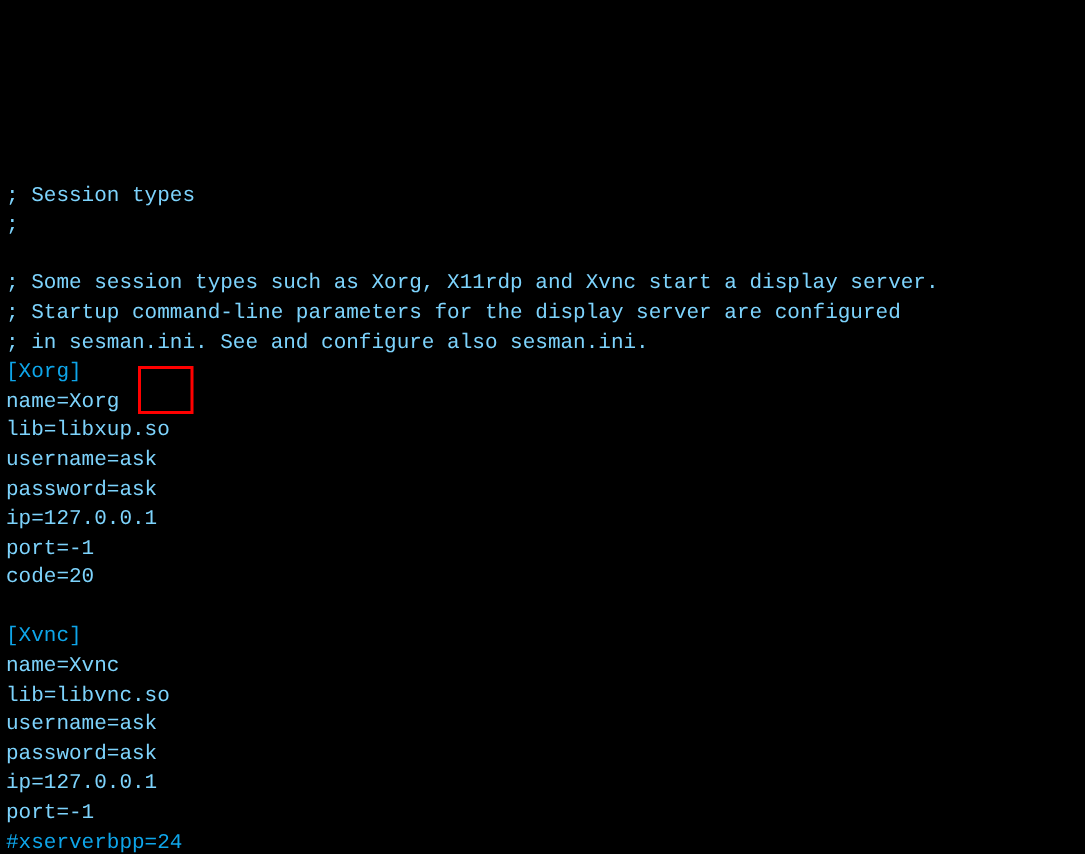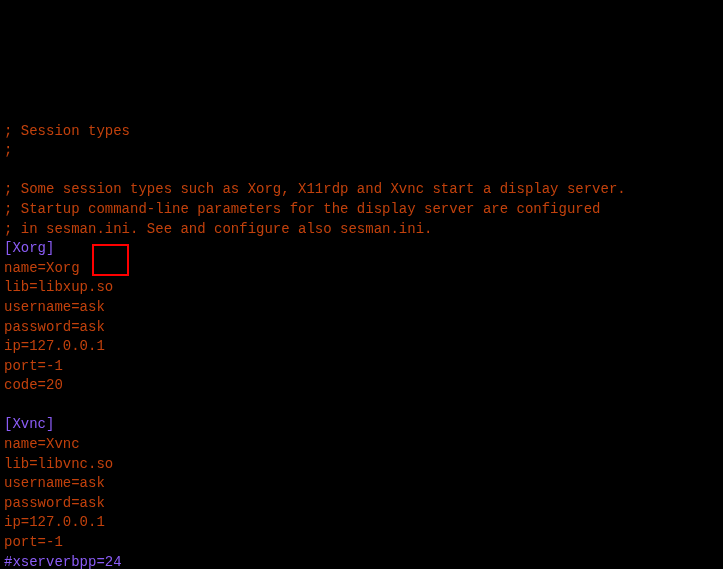--- a/index.html
+++ b/index.html
@@ -16,24 +16,24 @@
       padding: 4px;
       width: 723px;
       height: 569px;
       overflow: hidden;
       white-space: pre;
     }
     .line {
       display: block;
     }
     .white {
-      color: #c2410c;
+      color: #7dd3fc;
     }
     .teal {
-      color: #8b5cf6;
+      color: #0ea5e9;
     }
     .highlight-box {
       position: absolute;
       border: 2px solid #ff0000;
       left: 88px;
       top: 162px;
       width: 37px;
       height: 32px;
       pointer-events: none;
     }

